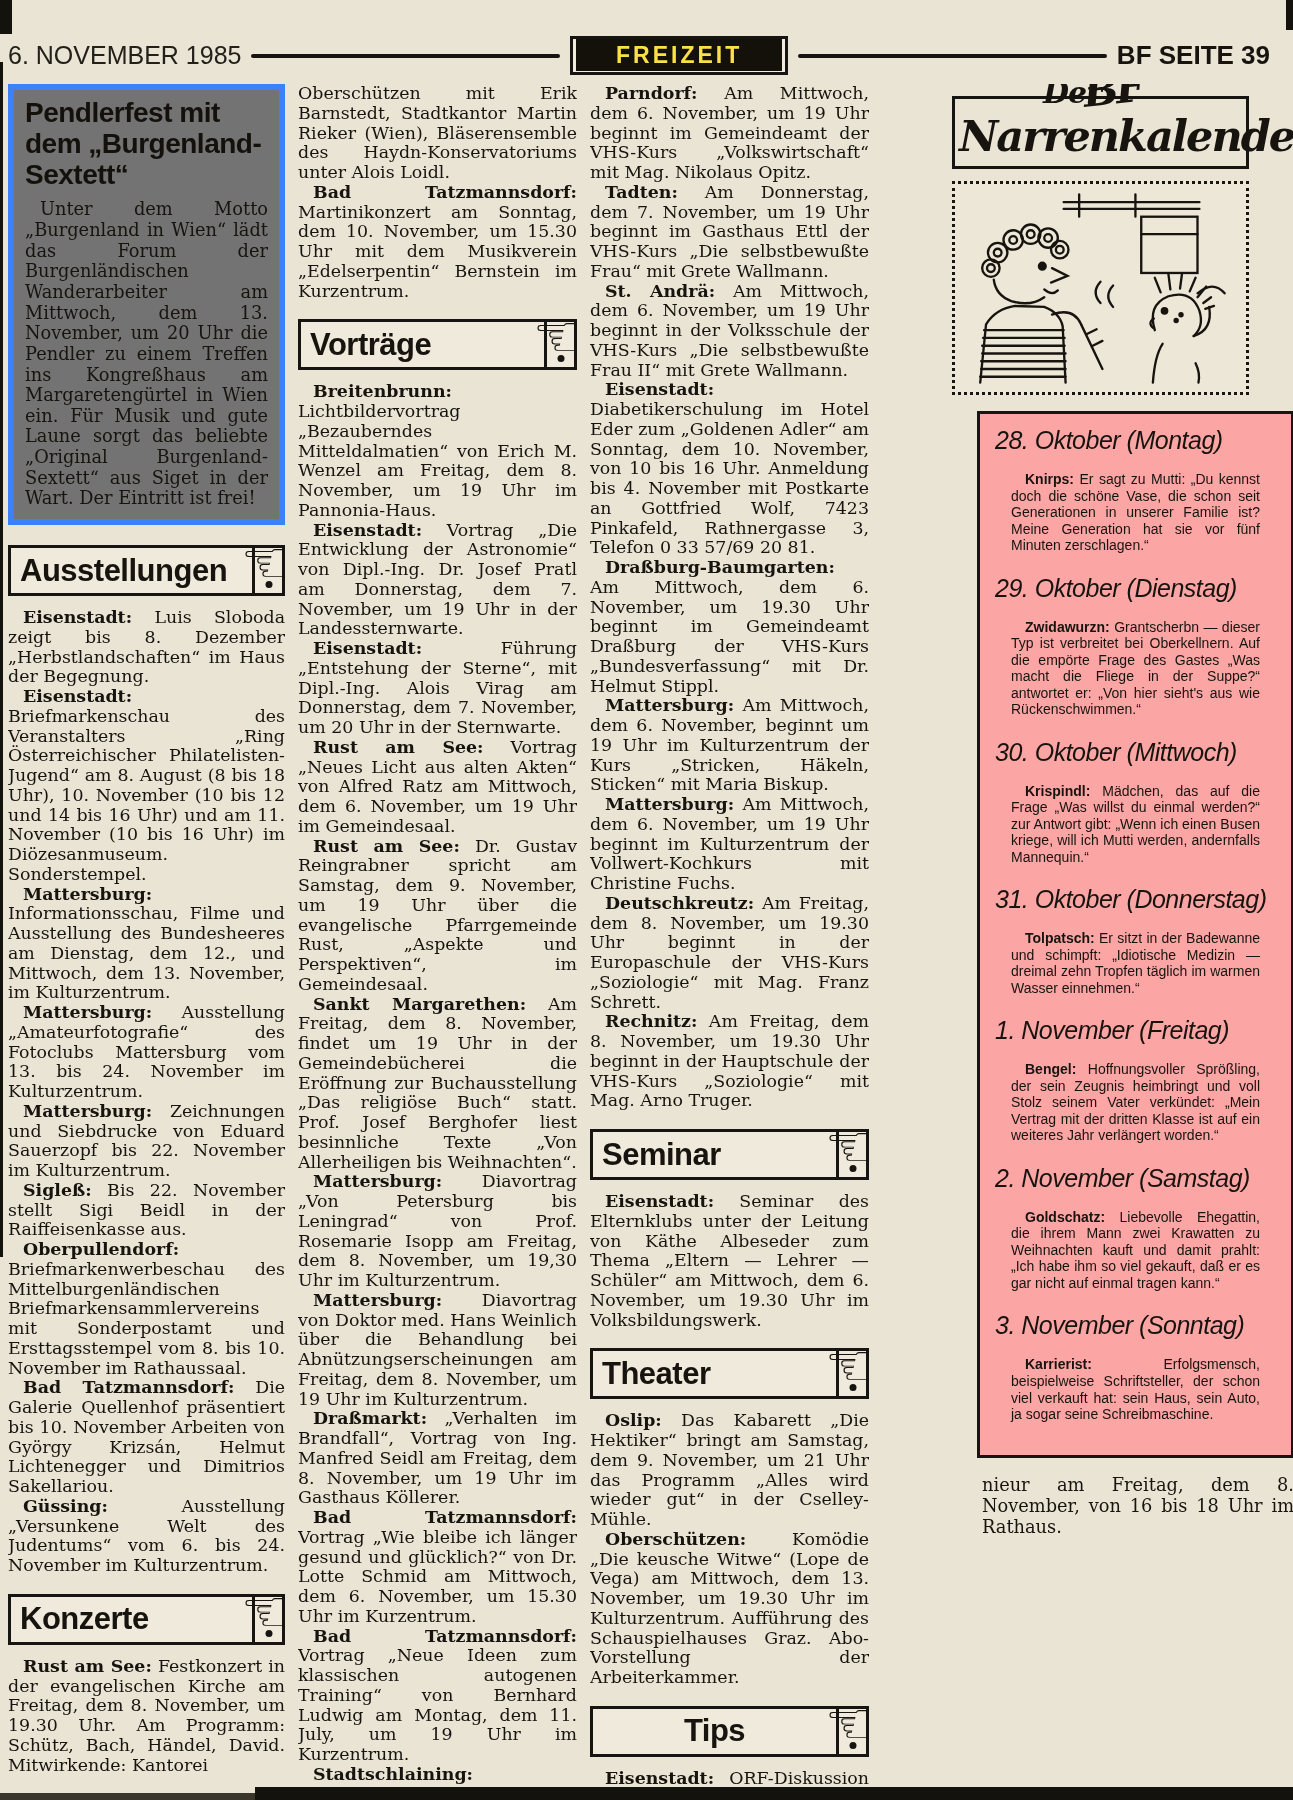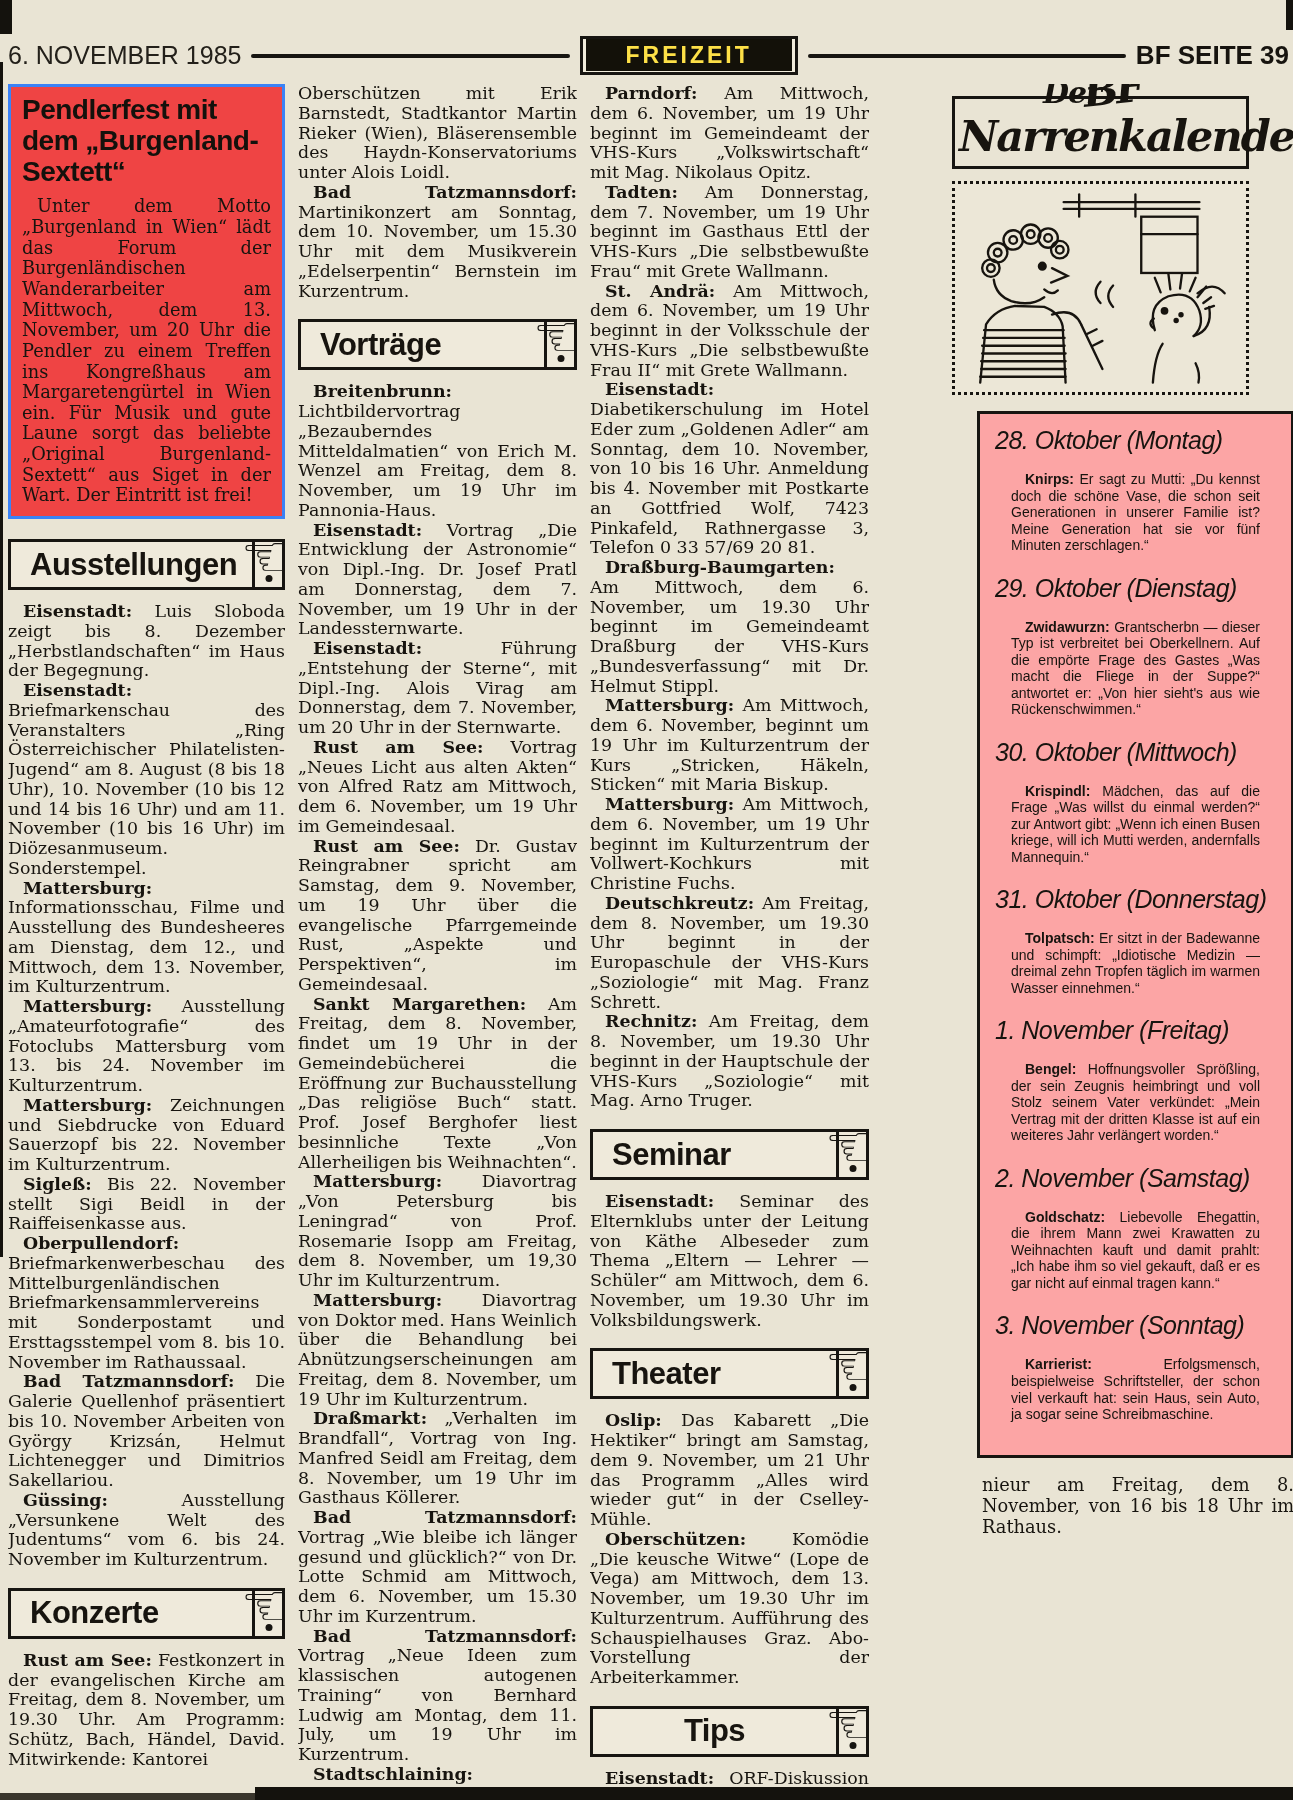--- a/index.html
+++ b/index.html
@@ -10,21 +10,21 @@
   }
   
   .smudge{position:absolute;background:#14120d;}
   .edge-left{left:0;top:62px;width:3px;height:1195px;}
   .corner-tl{left:0;top:0;width:12px;height:34px;}
   .corner-tr{right:0;top:0;width:7px;height:30px;}
   .bottom-bar{left:255px;bottom:0;height:13px;right:0;}
   .bottom-bar2{left:0;bottom:0;height:7px;width:255px;background:#3a362c;}
 
   
-  .page-header{position:absolute;top:36px;left:8px;right:4px;display:flex;align-items:center;gap:10px;justify-content:space-between;}
+  .page-header{position:absolute;top:36px;left:8px;right:23px;display:flex;align-items:center;gap:10px;justify-content:space-between;}
   .ph-date{font-family:"Liberation Sans",sans-serif;font-size:25px;color:#23201a;white-space:nowrap;}
   .ph-rule{flex:1;height:4px;background:#171511;border-radius:2px;}
   .freizeit-box{border:3px solid #171511;padding:3px;background:#f1ecdc;}
   .freizeit-inner{background:#131109;color:#fde047;font-family:"Liberation Sans",sans-serif;
     font-weight:bold;font-size:23px;padding:3px 40px;letter-spacing:3px;}
   .ph-page{font-family:"Liberation Sans",sans-serif;font-size:26px;font-weight:bold;white-space:nowrap;}
 
   
   .cols{position:absolute;top:84px;left:8px;display:flex;gap:13px;}
   .col{overflow:hidden;}
@@ -33,30 +33,30 @@
   .col3{width:279px;height:1700px;}
   .col4{width:412px;height:1702px;}
 
   
   .li{margin:0;text-align:justify;font-size:17.4px;line-height:1.135;text-indent:15px;
       hyphens:auto;-webkit-hyphens:auto;overflow-wrap:break-word;}
   .li b{font-weight:bold;}
   .cont{text-indent:0;}
 
   
-  .article-box{border:3px solid #3b82f6;padding:8px 11px 10px;margin:0 0 20px 0;background:#ef4444;}
+  .article-box{border:6px solid #3b82f6;padding:8px 11px 10px;margin:0 0 20px 0;background:#737373;}
   .article-box h2{font-family:"Liberation Sans",sans-serif;font-weight:bold;font-size:28px;
       line-height:1.1;margin:0 0 9px 0;letter-spacing:-0.5px;color:#14110c;}
   .article-box p{margin:0;text-align:justify;font-size:17.8px;line-height:1.16;text-indent:15px;
       hyphens:auto;-webkit-hyphens:auto;}
 
   
   .sec-header{position:relative;border:3px solid #171511;margin:18px 0 12px 0;display:flex;
       height:45px;background:#efeadb;}
-  .sec-title{flex:1;display:flex;align-items:center;padding-left:19px;
+  .sec-title{flex:1;display:flex;align-items:center;padding-left:9px;
       font-family:"Liberation Sans",sans-serif;font-weight:bold;font-size:31px;letter-spacing:-0.5px;}
   .sec-title.center{justify-content:center;padding-left:0;}
   .dotcell{width:27px;border-left:3px solid #171511;position:relative;}
   .dot{position:absolute;bottom:5px;left:50%;transform:translateX(-50%);
       width:7px;height:7px;border-radius:50%;background:#171511;}
   .hand{position:absolute;right:-12px;top:-16px;font-size:60px;line-height:1;
       font-family:"DejaVu Sans",sans-serif;color:#171511;pointer-events:none;}
 
   
   .narren-head{border:3px solid #171511;margin:12px 45px 0 70px;position:relative;

